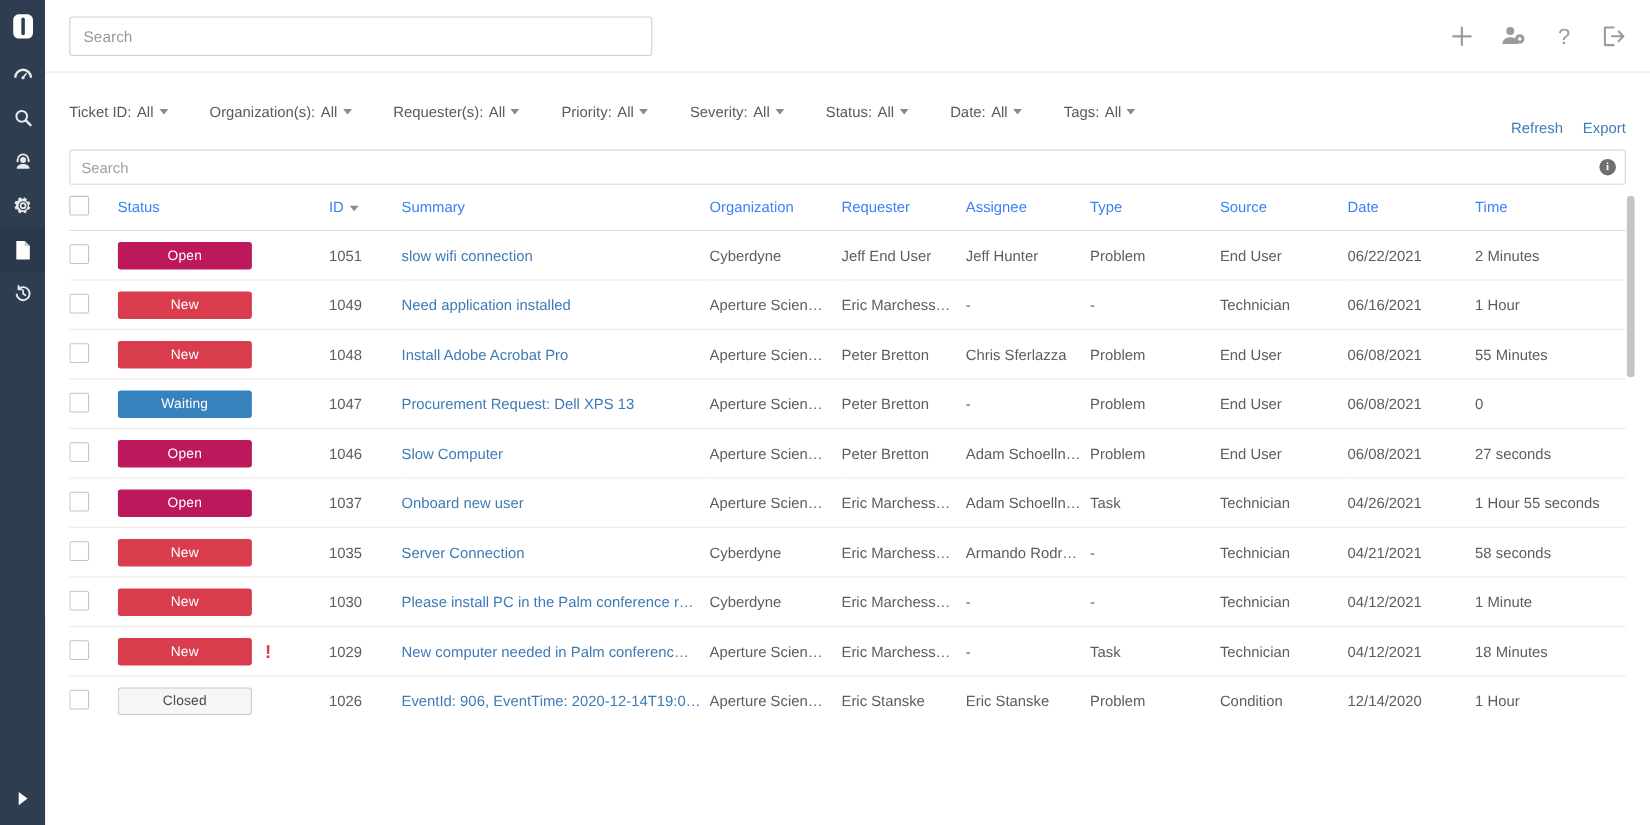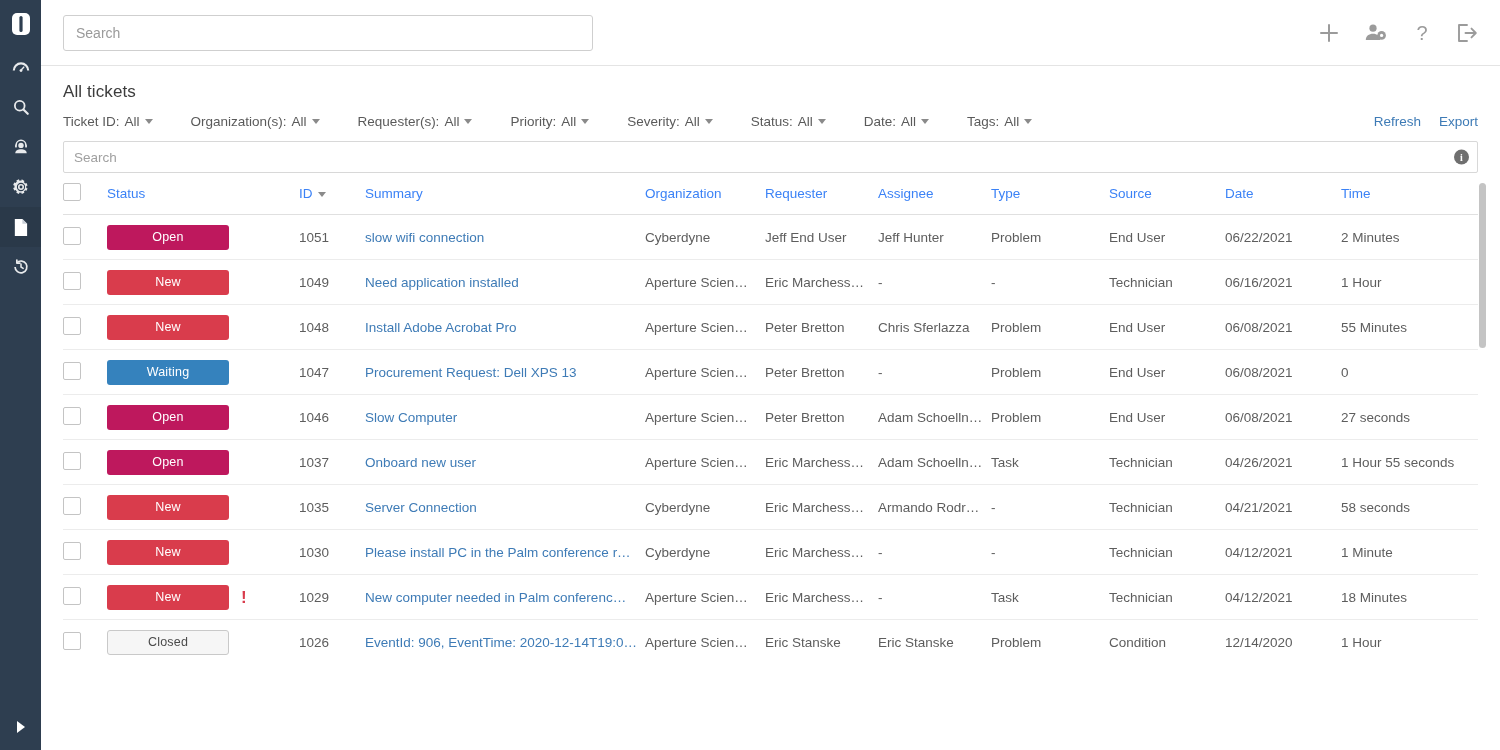--- a/index.html
+++ b/index.html
@@ -67,21 +67,21 @@
   }
   .filter { display: inline-flex; align-items: baseline; gap: 5px; cursor: pointer; white-space: nowrap; }
   .filter .f-label { color: #5a5a5a; }
   .filter .f-value { color: #5a5a5a; }
   .caret {
     display: inline-block; width: 0; height: 0;
     border-left: 4px solid transparent; border-right: 4px solid transparent;
     border-top: 5px solid #8a8a8a; position: relative; top: -2px;
   }
   .filter-actions { margin-left: auto; display: flex; gap: 18px; }
-  .link { color: #3e7bb6; cursor: pointer; font-size: 13.5px; }
+  .link { color: #3e7bb6; cursor: pointer; font-size: 13.5px; margin-top: 31px; }
 
   .searchrow { position: relative; margin-top: 2px; }
   .table-search {
     width: 100%; height: 32px;
     border: 1px solid #d8d8d8; border-radius: 2px;
     padding: 0 34px 0 10px; font-size: 13.5px; color: #555;
     font-family: "Liberation Sans", sans-serif; outline: none; background: #fff;
   }
   .table-search::placeholder { color: #a0a0a0; }
   .info-icon {
@@ -276,21 +276,20 @@
           <svg width="22" height="20" viewBox="0 0 22 20" fill="none">
             <path d="M11 2H3v16h8" stroke="#9b9b9b" stroke-width="1.9" stroke-linecap="round" stroke-linejoin="round"></path>
             <path d="M9.5 10h10M15.5 5.6L19.8 10l-4.3 4.4" stroke="#9b9b9b" stroke-width="1.9" stroke-linecap="round" stroke-linejoin="round"></path>
           </svg>
         </span>
       </div>
     </header>
 
     <div class="content">
 
-      <h1 class="page-title">All tickets</h1>
 
       <div class="filterbar">
 
         <span class="filter">
           <span class="f-label">Ticket ID:</span>
           <span class="f-value">All</span>
           <span class="caret"></span>
         </span>
 
         <span class="filter">

